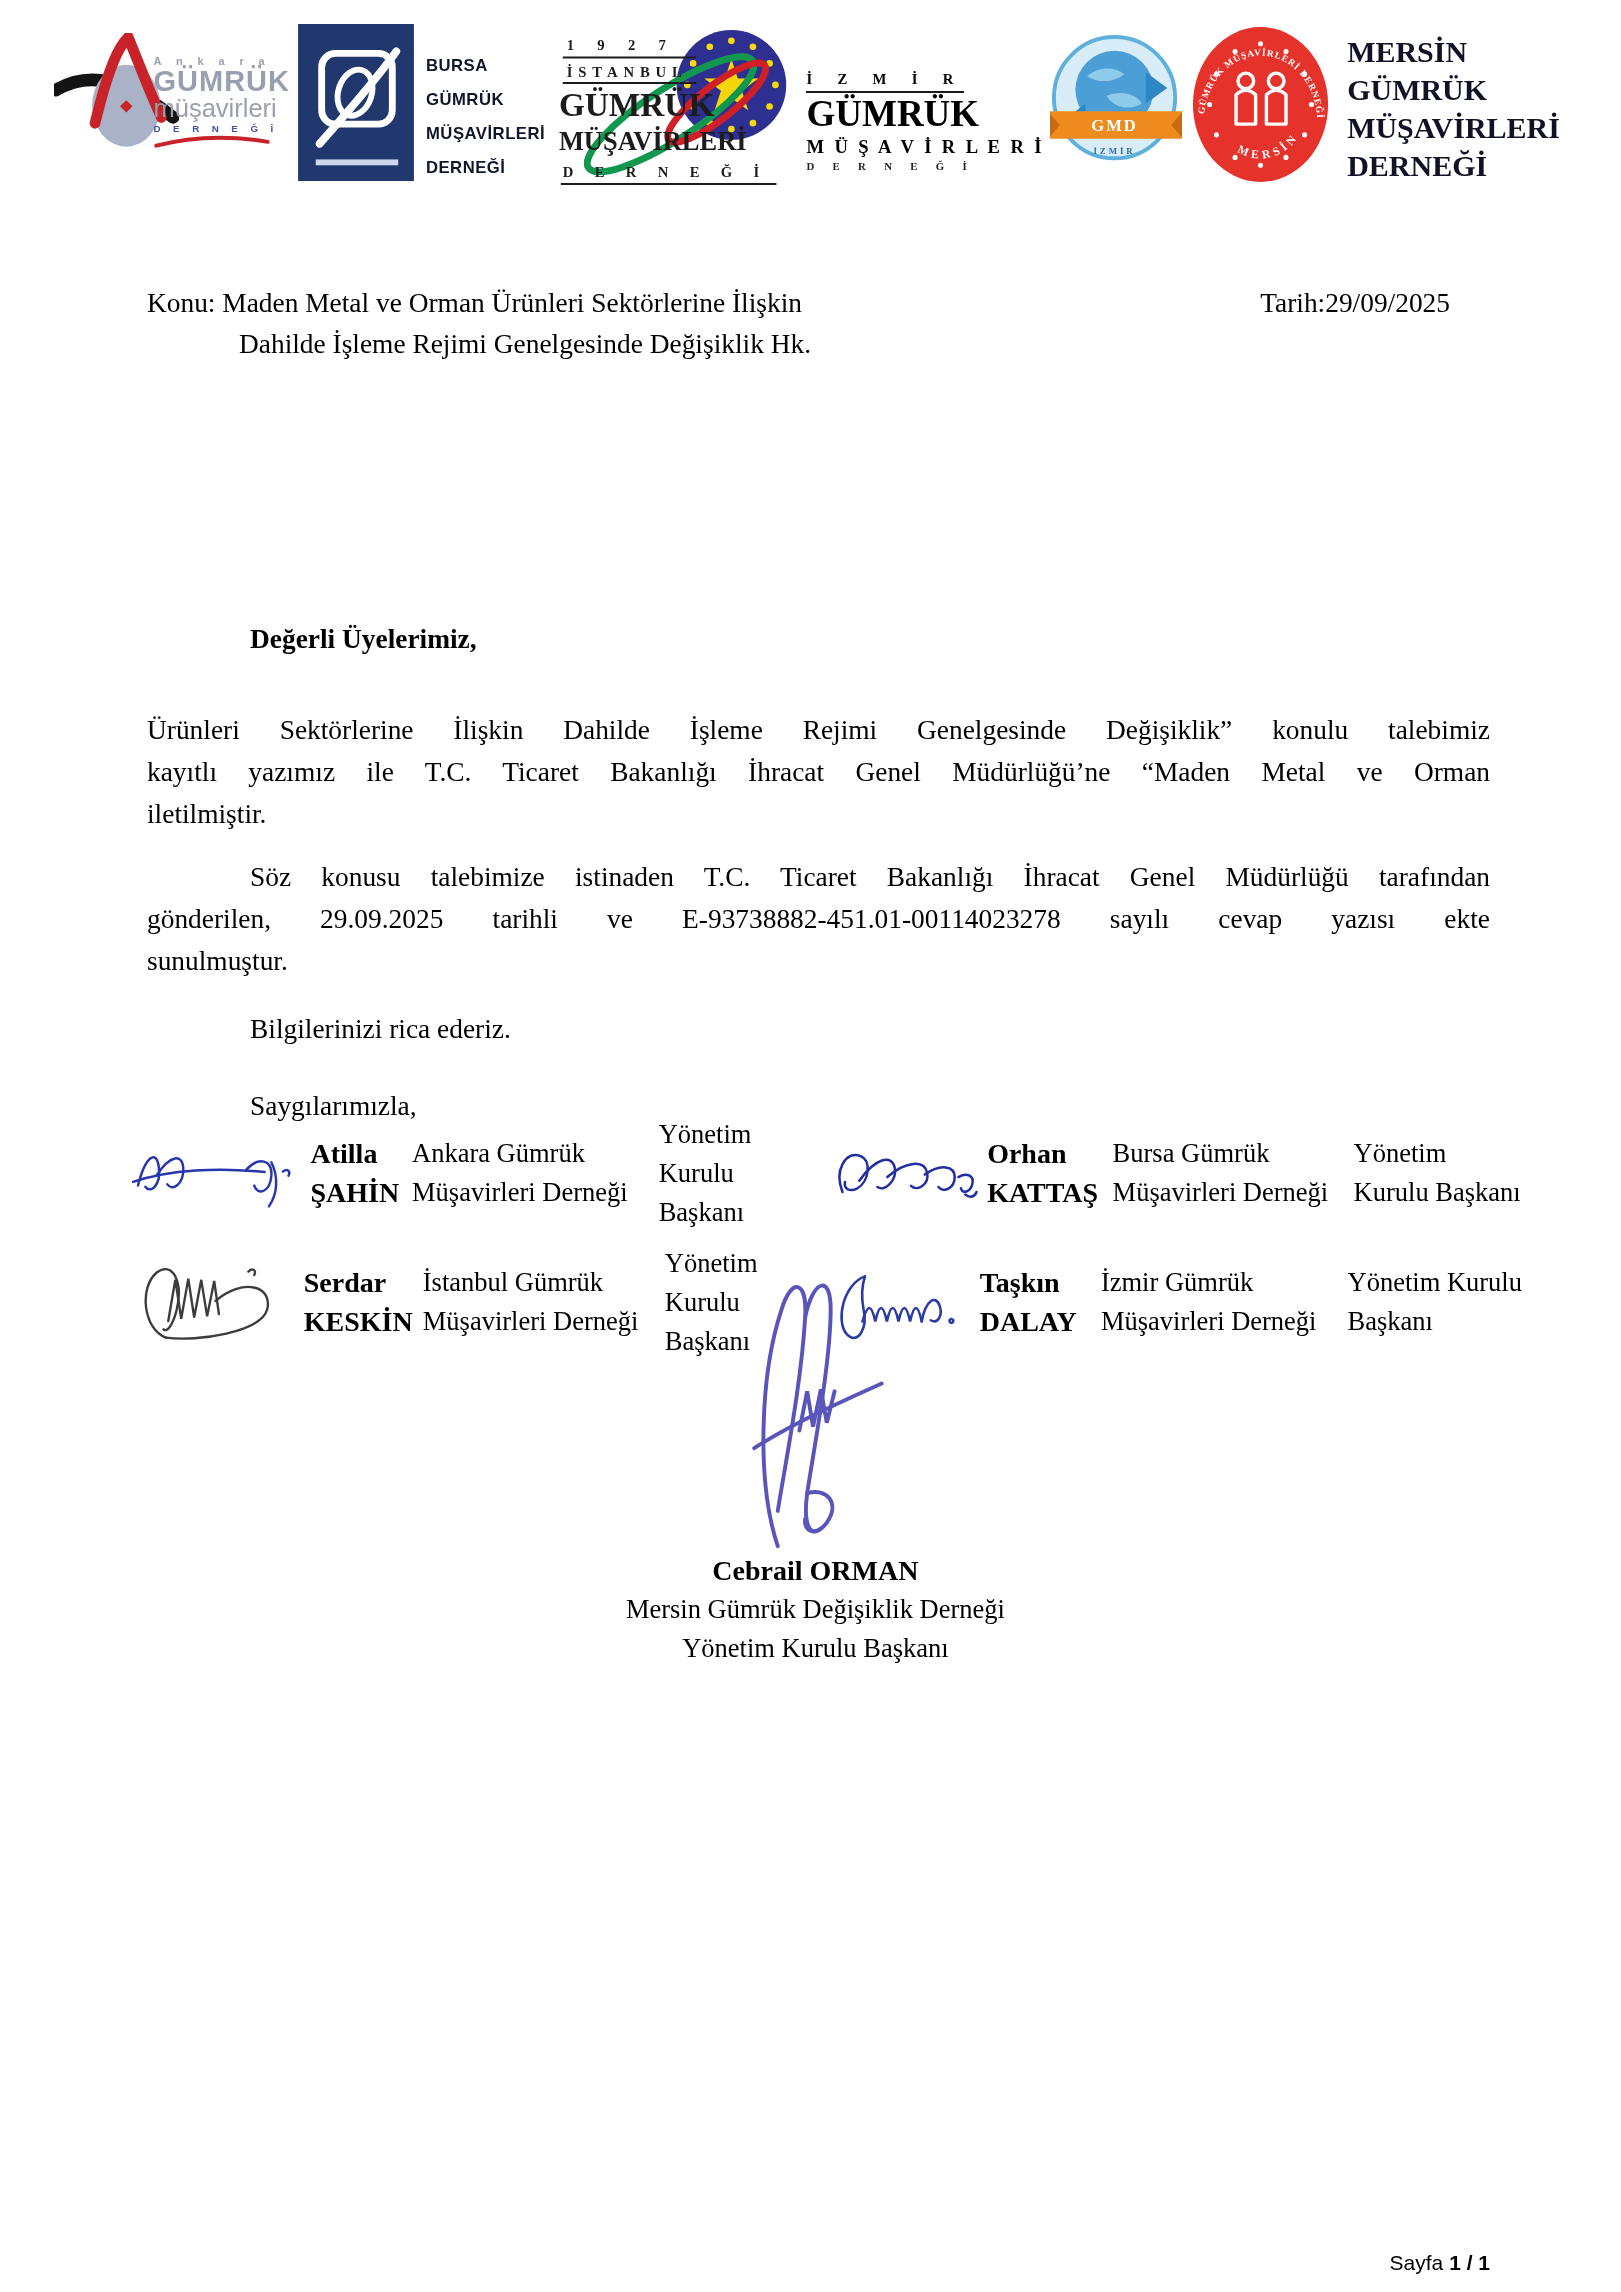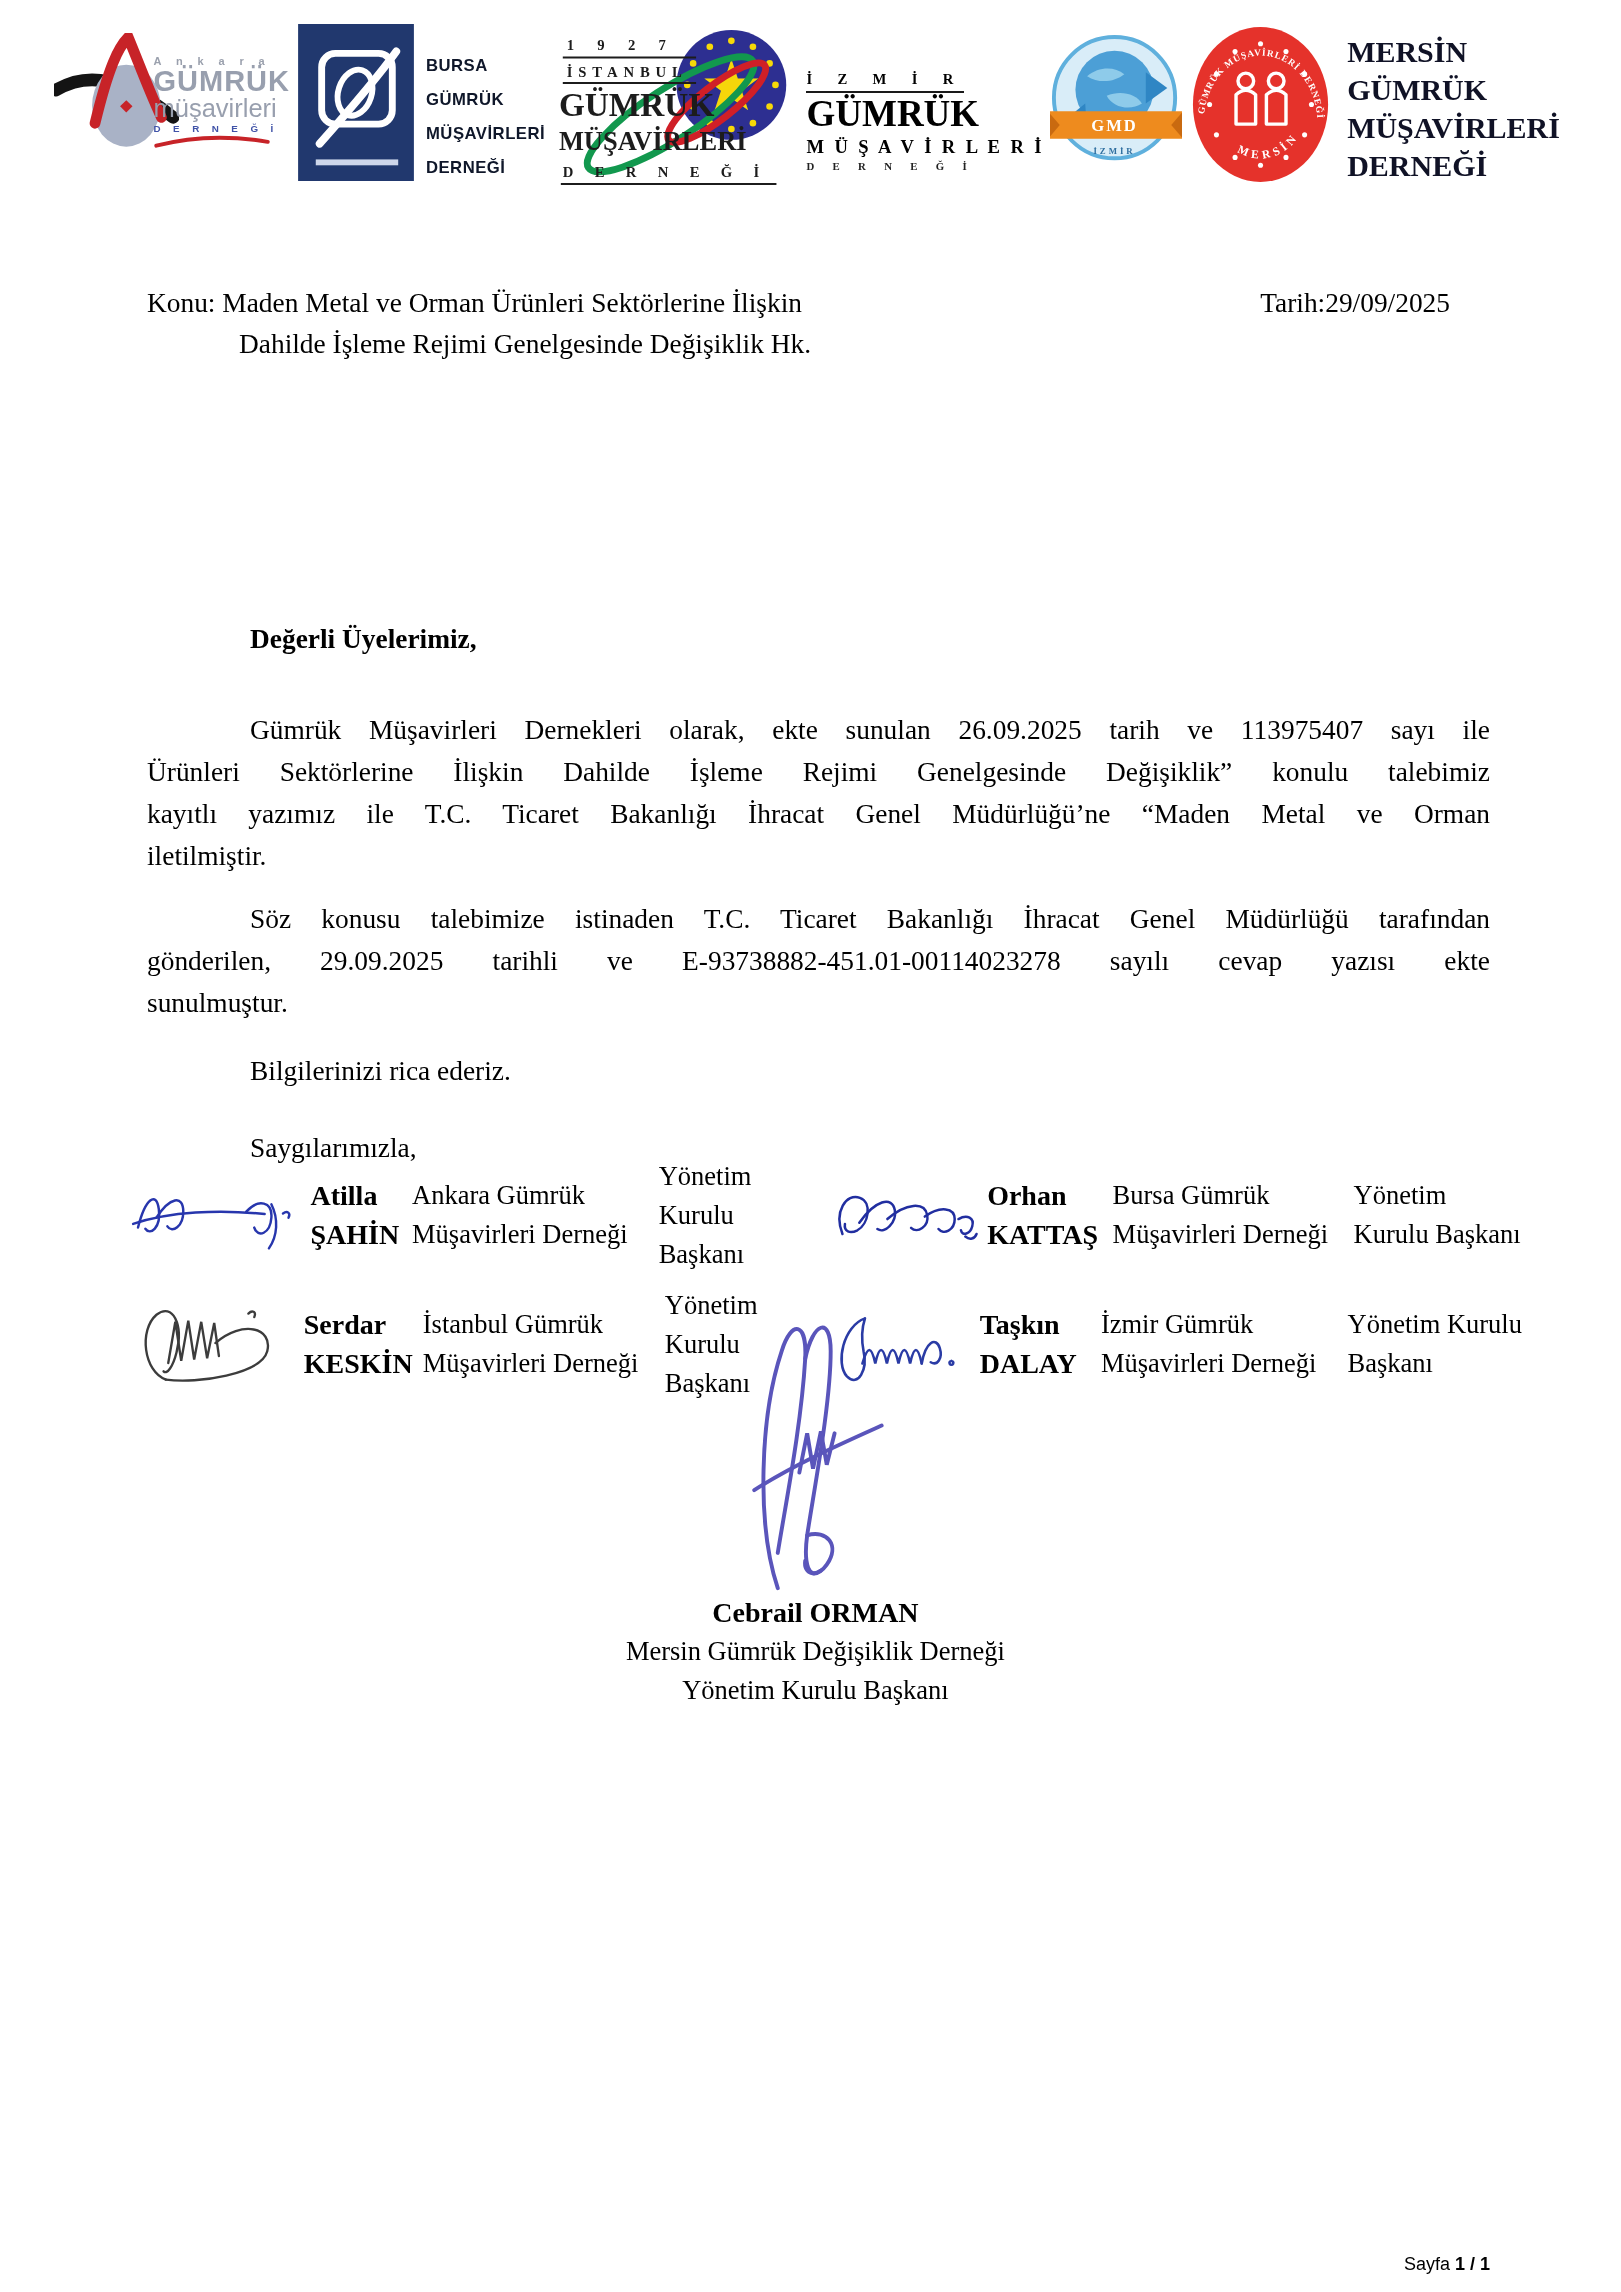--- a/index.html
+++ b/index.html
@@ -52,21 +52,21 @@
   .sig-row{display:flex;padding:0 98px 0 127px;}
   .sig-cell{width:50%;display:flex;flex-direction:row;align-items:center;}
   .sig-cell svg{display:block;}
   .sig-name{font-weight:bold;font-size:28px;line-height:39px;}
   .sig-org,.sig-title{font-size:26.5px;line-height:39px;}
   .sig-row2{margin-top:5.9px;}
   .sig-row3{margin-top:-102px;display:flex;justify-content:center;}
   .sig-cell-center{display:flex;flex-direction:column;align-items:center;margin-left:9.8px;}
   
   .footer{position:absolute;right:131px;bottom:17.6px;font-family:"Liberation Sans",sans-serif;
-          font-size:18px;}
+          font-size:21px;}
   .footer b{font-weight:bold;}
 </style>
 </head>
 <body>
 
 <div class="page">
 
   <header class="logos">
 
     <div class="logo logo-ankara">
@@ -207,21 +207,20 @@
       </div>
       <div class="konu-line2">Dahilde İşleme Rejimi Genelgesinde Değişiklik Hk.</div>
     </div>
     <div class="tarih">Tarih:29/09/2025</div>
   </div>
 
   <div class="letter">
     <div class="salutation">Değerli Üyelerimiz,</div>
 
     <div class="para">
-      <div class="ln jl indent">Gümrük Müşavirleri Dernekleri olarak, ekte sunulan 26.09.2025 tarih ve 113975407 sayı ile</div>
       <div class="ln jl">Ürünleri Sektörlerine İlişkin Dahilde İşleme Rejimi Genelgesinde Değişiklik” konulu talebimiz</div>
       <div class="ln jl">kayıtlı yazımız ile T.C. Ticaret Bakanlığı İhracat Genel Müdürlüğü’ne “Maden Metal ve Orman</div>
       <div class="ln">iletilmiştir.</div>
     </div>
 
     <div class="para para2">
       <div class="ln jl indent">Söz konusu talebimize istinaden T.C. Ticaret Bakanlığı İhracat Genel Müdürlüğü tarafından</div>
       <div class="ln jl">gönderilen, 29.09.2025 tarihli ve E-93738882-451.01-00114023278 sayılı cevap yazısı ekte</div>
       <div class="ln">sunulmuştur.</div>
     </div>

